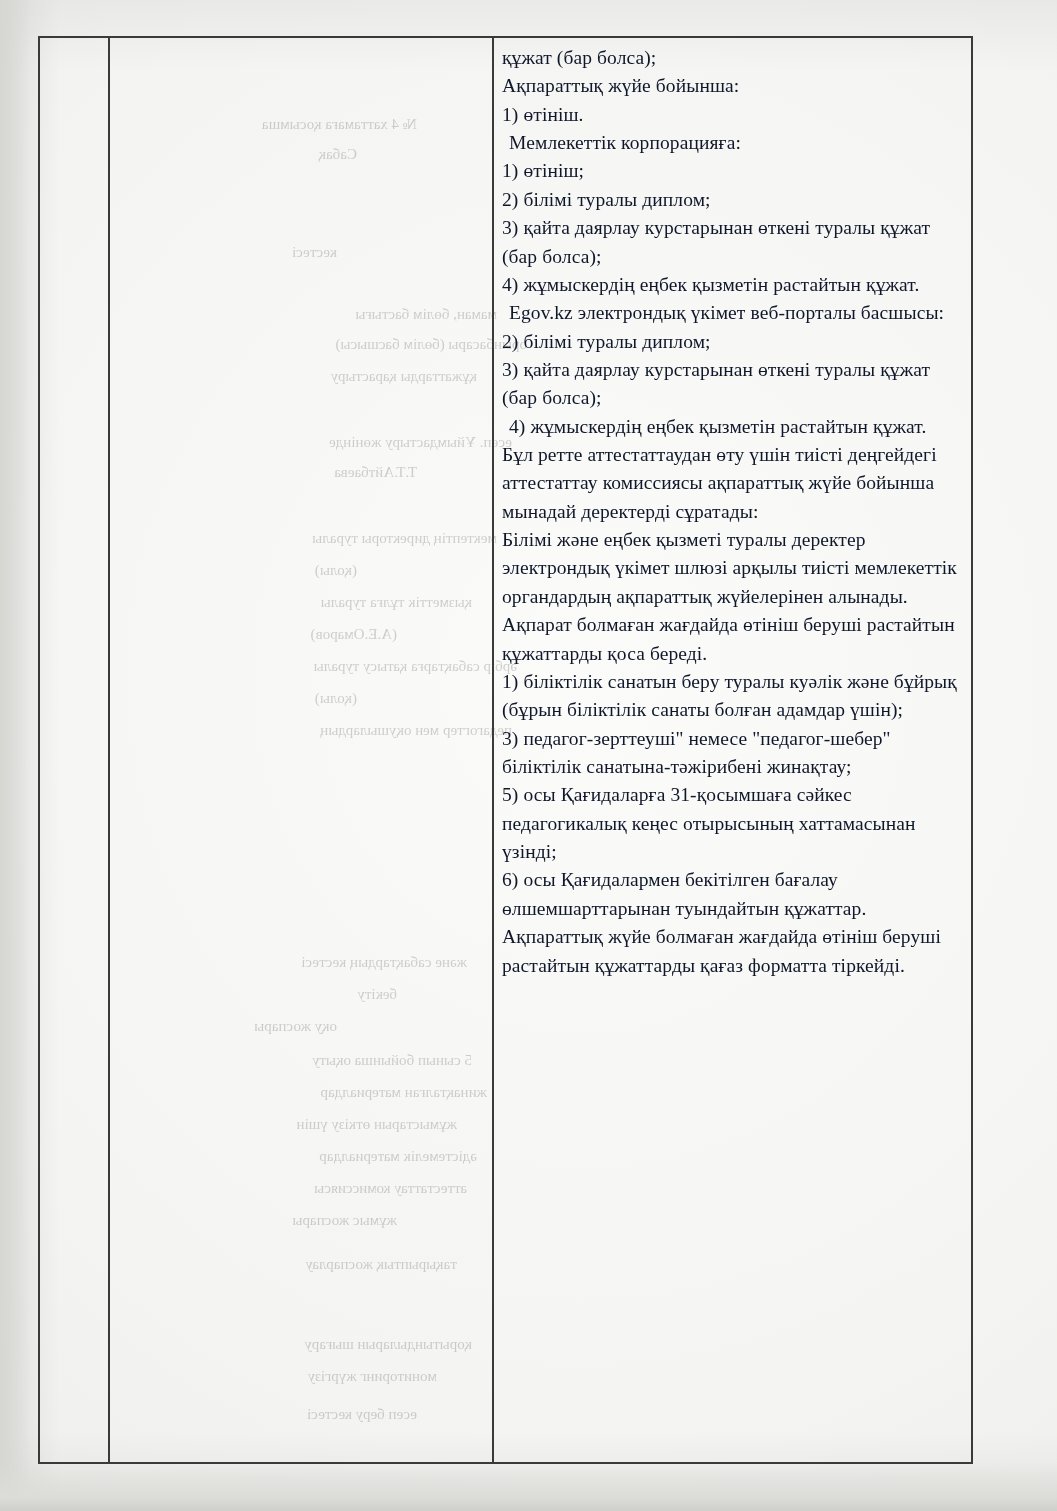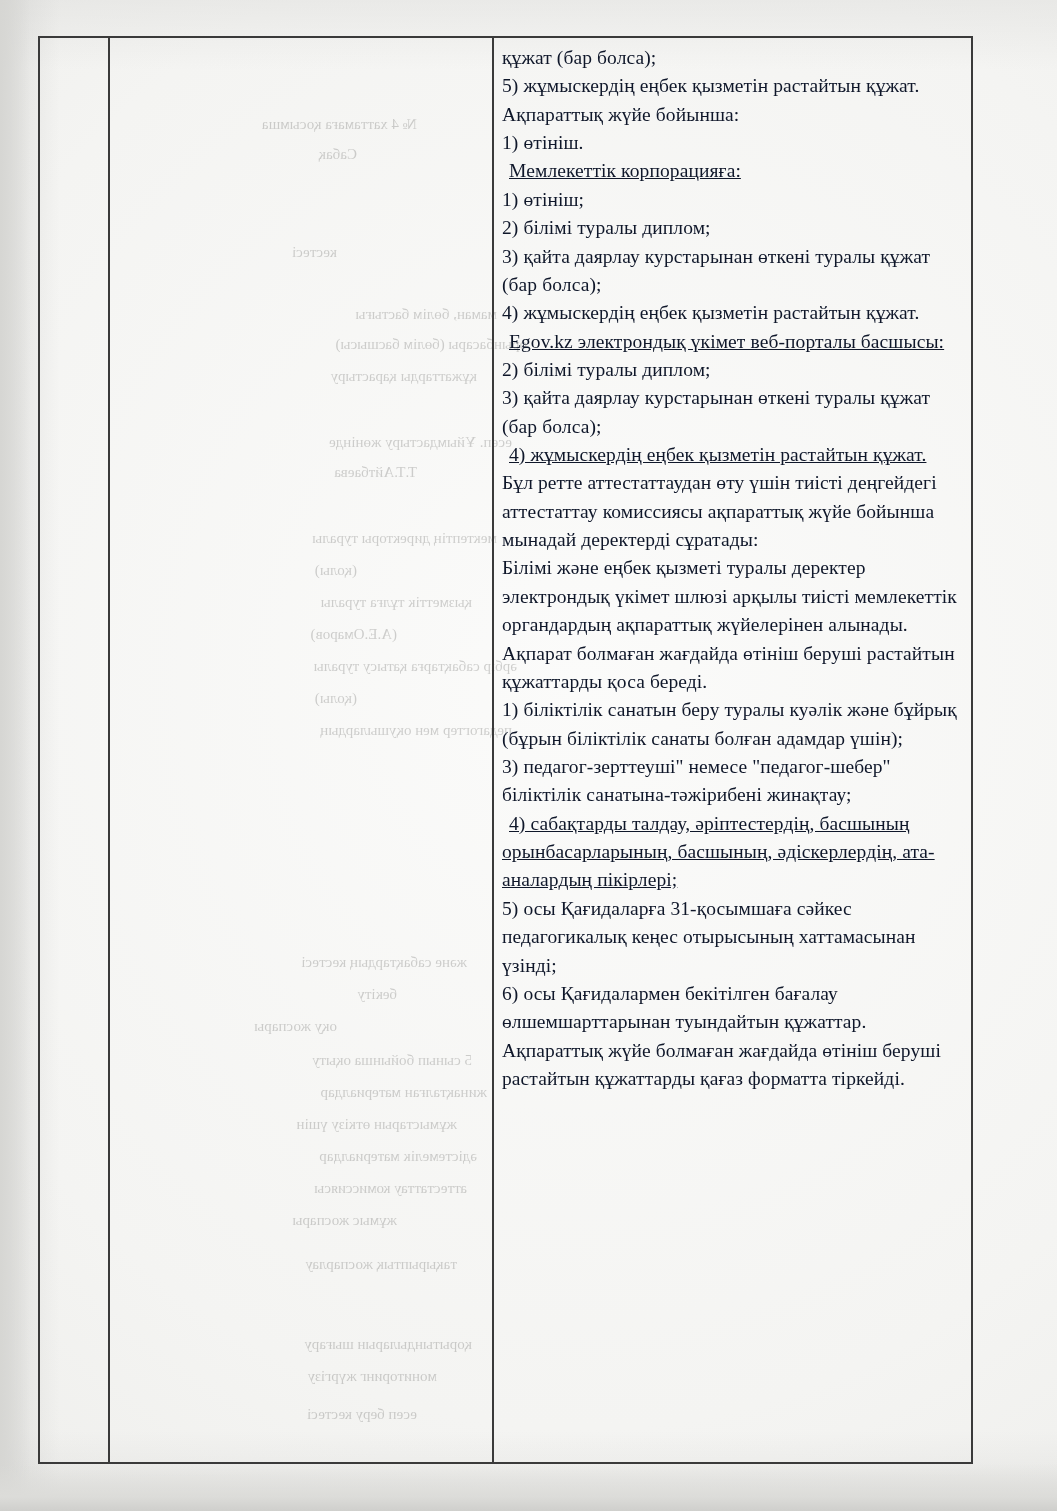--- a/index.html
+++ b/index.html
@@ -81,21 +81,20 @@
     color: #0f172a;
     letter-spacing: 0.1px;
   }
   .cell-text p {
     margin: 0;
     padding: 0;
     text-indent: 0;
   }
   .cell-text p.ind {
     text-indent: 7px;
-    text-decoration: underline;
   }
   .bottom-edge {
     position: absolute;
     left: 0;
     bottom: 0;
     width: 1057px;
     height: 47px;
     background: linear-gradient(180deg, rgba(235,235,233,0) 0%, #dcdcd9 70%, #cfcfcc 100%);
     pointer-events: none;
   }
@@ -147,36 +146,34 @@
     <div class="ghost-line" style="left:620px; top:1362px;">мониторинг жүргізу</div>
     <div class="ghost-line" style="left:640px; top:1400px;">есеп беру кестесі</div>
   </div>
 
   <div class="table-frame"></div>
   <div class="col-line-1"></div>
   <div class="col-line-2"></div>
 
   <div class="cell-text">
     <p>құжат (бар болса);</p>
-    <p>5) жұмыскердің еңбек қызметін растайтын құжат.</p>
     <p>Ақпараттық жүйе бойынша:</p>
     <p>1) өтініш.</p>
     <p class="ind"> Мемлекеттік корпорацияға:</p>
     <p>1) өтініш;</p>
     <p>2) білімі туралы диплом;</p>
     <p>3) қайта даярлау курстарынан өткені туралы құжат (бар болса);</p>
     <p>4) жұмыскердің еңбек қызметін растайтын құжат.</p>
     <p class="ind"> Egov.kz электрондық үкімет веб-порталы басшысы:</p>
     <p>2) білімі туралы диплом;</p>
     <p>3) қайта даярлау курстарынан өткені туралы құжат (бар болса);</p>
     <p class="ind"> 4) жұмыскердің еңбек қызметін растайтын құжат.</p>
     <p>Бұл ретте аттестаттаудан өту үшін тиісті деңгейдегі аттестаттау комиссиясы ақпараттық жүйе бойынша мынадай деректерді сұратады:</p>
     <p>Білімі және еңбек қызметі туралы деректер электрондық үкімет шлюзі арқылы тиісті мемлекеттік органдардың ақпараттық жүйелерінен алынады. Ақпарат болмаған жағдайда өтініш беруші растайтын құжаттарды қоса береді.</p>
     <p>1) біліктілік санатын беру туралы куәлік және бұйрық (бұрын біліктілік санаты болған адамдар үшін);</p>
     <p>3) педагог-зерттеуші" немесе "педагог-шебер" біліктілік санатына-тәжірибені жинақтау;</p>
-    <p class="ind"> 4) сабақтарды талдау, әріптестердің, басшының орынбасарларының, басшының, әдіскерлердің, ата-аналардың пікірлері;</p>
     <p>5) осы Қағидаларға 31-қосымшаға сәйкес педагогикалық кеңес отырысының хаттамасынан үзінді;</p>
     <p>6) осы Қағидалармен бекітілген бағалау өлшемшарттарынан туындайтын құжаттар.</p>
     <p>Ақпараттық жүйе болмаған жағдайда өтініш беруші растайтын құжаттарды қағаз форматта тіркейді.</p>
   </div>
 
   <div class="bottom-edge"></div>
 </div>
 
 </body></html>

